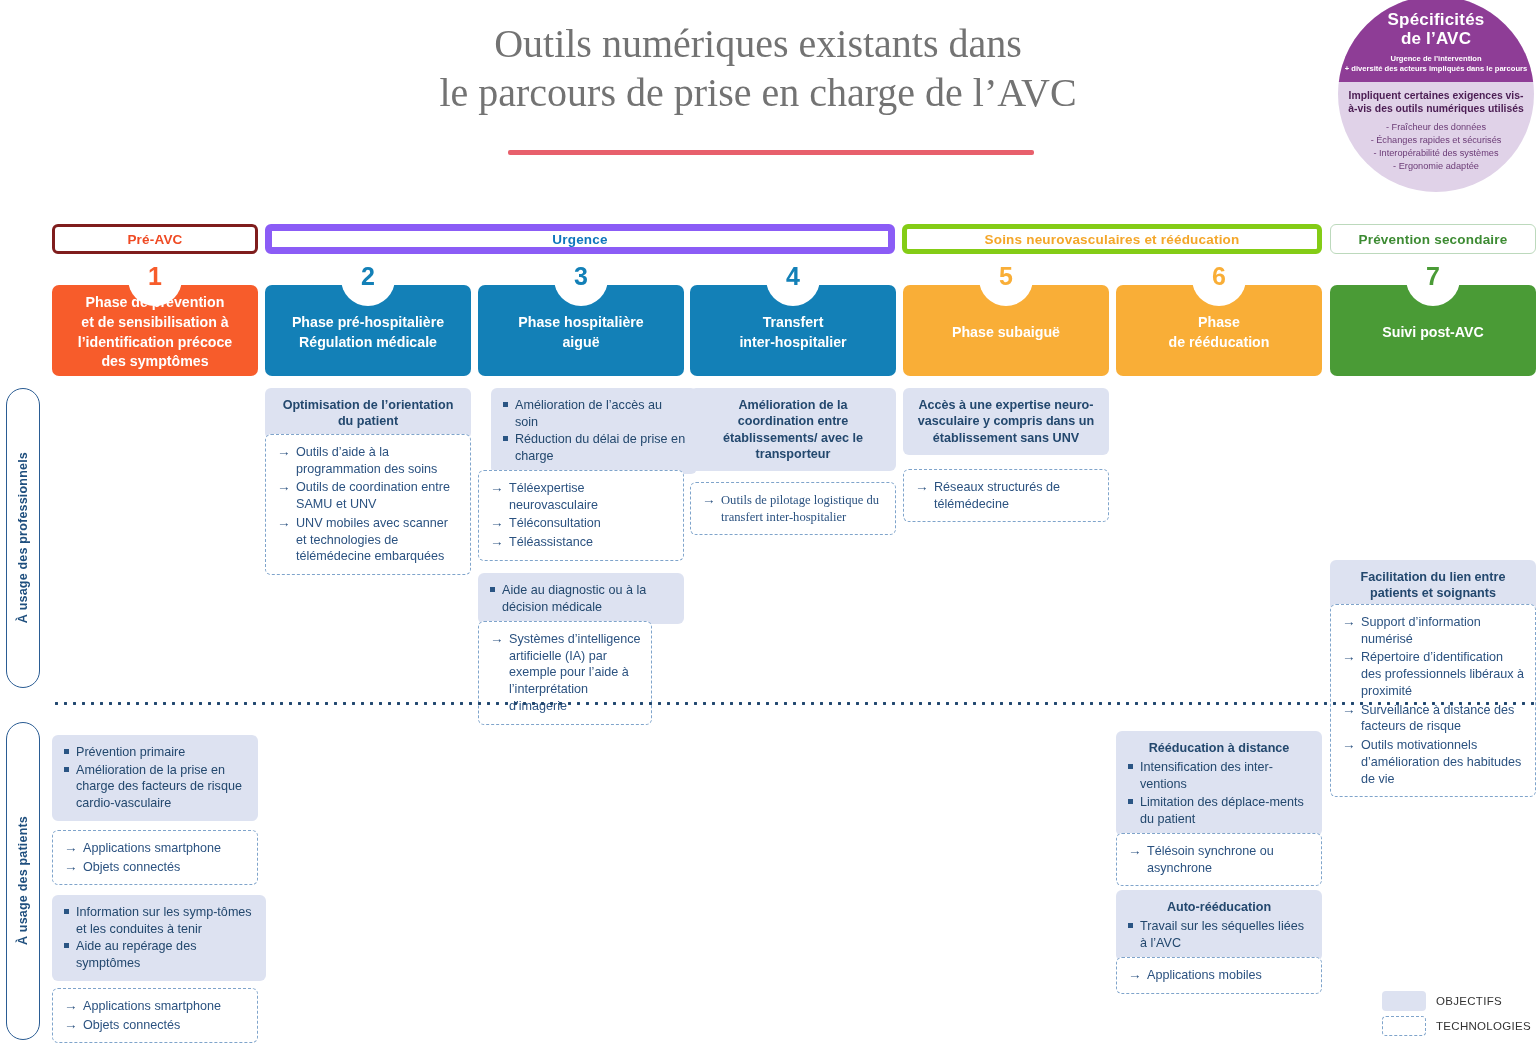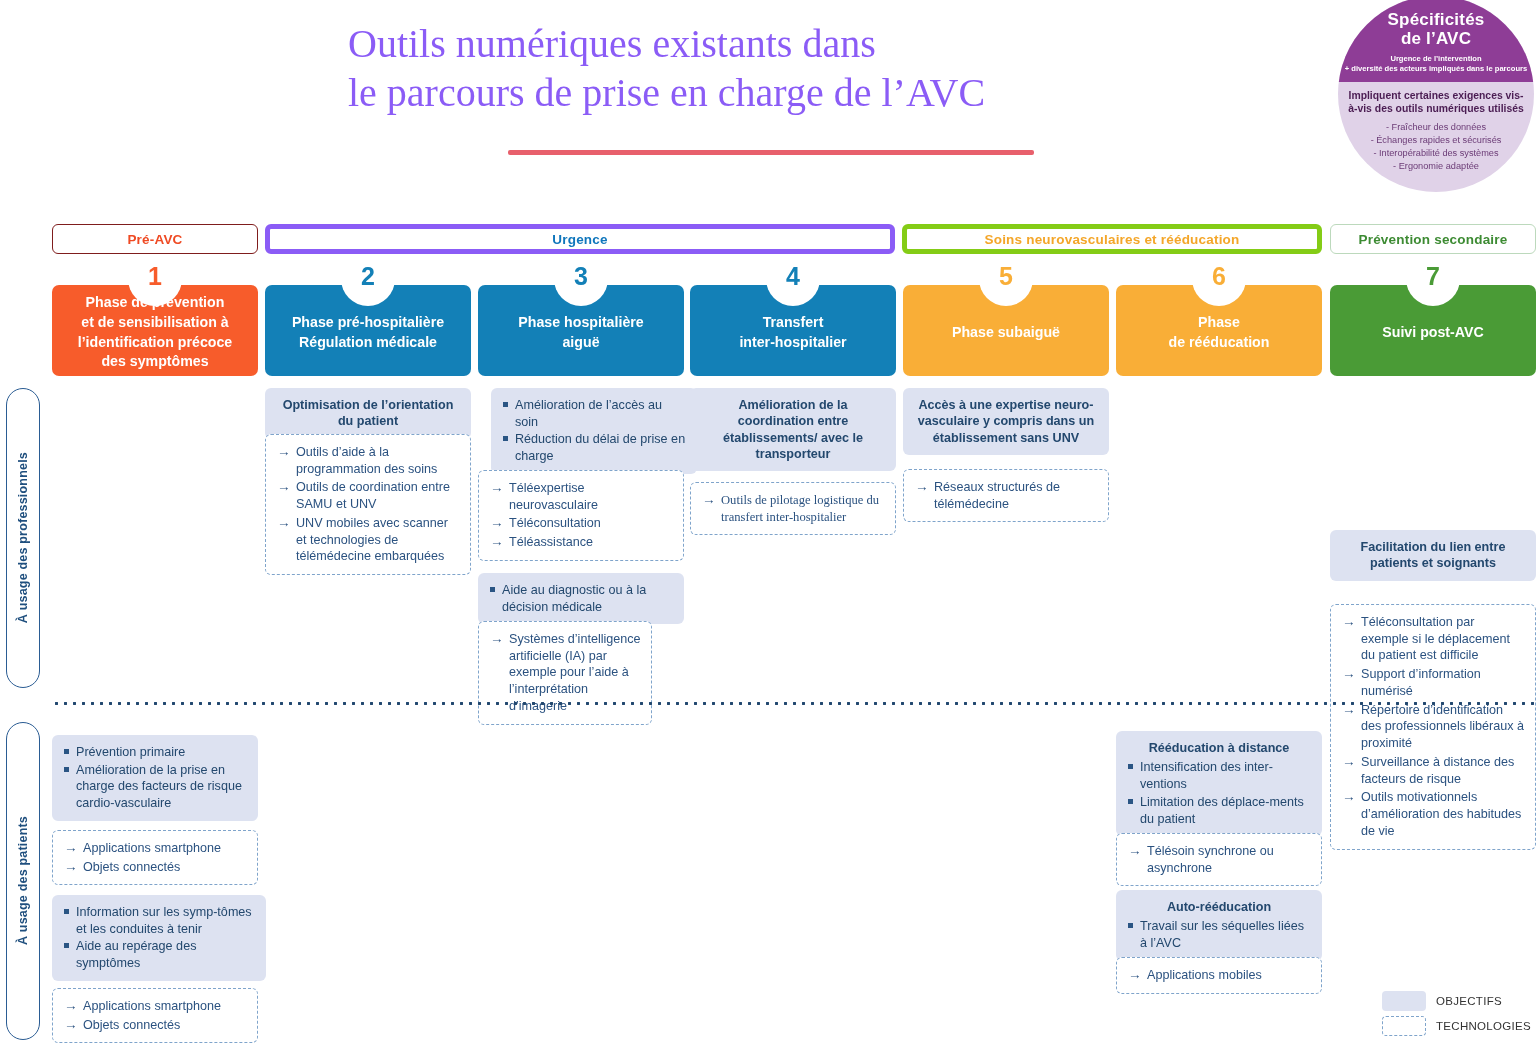--- a/index.html
+++ b/index.html
@@ -6,23 +6,23 @@
   body{
     width:1536px;height:1045px;position:relative;overflow:hidden;
     background:#ffffff;
     font-family:"Liberation Sans", sans-serif;
     color:#2a4b6e;
   }
   .abs{position:absolute;box-sizing:border-box;}
 
   
   #title{
-    left:348px; top:20px; width:860px; 
+    left:328px; top:20px; width:860px; text-align:center;
     font-family:"Liberation Serif", serif;
-    font-size:40px; line-height:1.22; color:#8b5cf6; font-weight:400;
+    font-size:40px; line-height:1.22; color:#737373; font-weight:400;
   }
   #title-rule{
     left:508px; top:150px; width:526px; height:5px;
     background:#e8606c; border-radius:2px;
   }
 
   
   #avc-circle{
     left:1338px; top:-4px; width:196px; height:196px; border-radius:50%;
     background:#e0d2e8; overflow:hidden; text-align:center;
@@ -52,22 +52,22 @@
   }
   #rail-pro{top:388px;height:300px;}
   #rail-pat{top:722px;height:318px;}
 
   
   .banner{
     top:224px; height:30px; border-radius:6px; background:#fff;
     display:flex;align-items:center;justify-content:center;
     font-size:13.5px; font-weight:bold; letter-spacing:.2px;
   }
-  #ban-0{left:52px;width:206px;border:1px solid #7f1d1d;color:#ef4a23;}
-  #ban-1{left:265px;width:630px;border:5px solid #8b5cf6;color:#0f76bc;}
+  #ban-0{left:52px;width:206px;border:3px solid #7f1d1d;color:#ef4a23;}
+  #ban-1{left:265px;width:630px;border:7px solid #8b5cf6;color:#0f76bc;}
   #ban-2{left:902px;width:420px;border:5px solid #84cc16;color:#f4a629;}
   #ban-3{left:1330px;width:206px;border:1px solid #bcd9bc;color:#3d8b33;}
 
   
   .phase{
     top:285px; width:206px; height:91px; border-radius:7px;
     display:flex;align-items:center;justify-content:center;
     text-align:center; color:#fff; font-weight:bold;
     font-size:14.2px; line-height:1.38; padding:0 10px;
   }
@@ -283,26 +283,25 @@
 
 <div class="abs obj" style="left:903px;top:388px;width:206px;">
   <div class="hd">Accès à une expertise neuro-vasculaire y compris dans un établissement sans UNV</div>
 </div>
 <div class="abs tech" style="left:903px;top:469px;width:206px;">
   <ul>
     <li>Réseaux structurés de télémédecine</li>
   </ul>
 </div>
 
-<div class="abs obj" style="left:1330px;top:530px;width:206px;">
+<div class="abs obj" style="left:1330px;top:560px;width:206px;">
   <div class="hd">Facilitation du lien entre patients et soignants</div>
 </div>
 <div class="abs tech" style="left:1330px;top:604px;width:206px;">
   <ul>
-    <li>Téléconsultation par exemple si le déplacement du patient est difficile</li>
     <li>Support d’information numérisé</li>
     <li>Répertoire d’identification des professionnels libéraux à proximité</li>
     <li>Surveillance à distance des facteurs de risque</li>
     <li>Outils motivationnels d’amélioration des habitudes de vie</li>
   </ul>
 </div>
 
 <div class="abs" id="divider"></div>
 
 <div class="abs obj" style="left:52px;top:735px;width:206px;">

